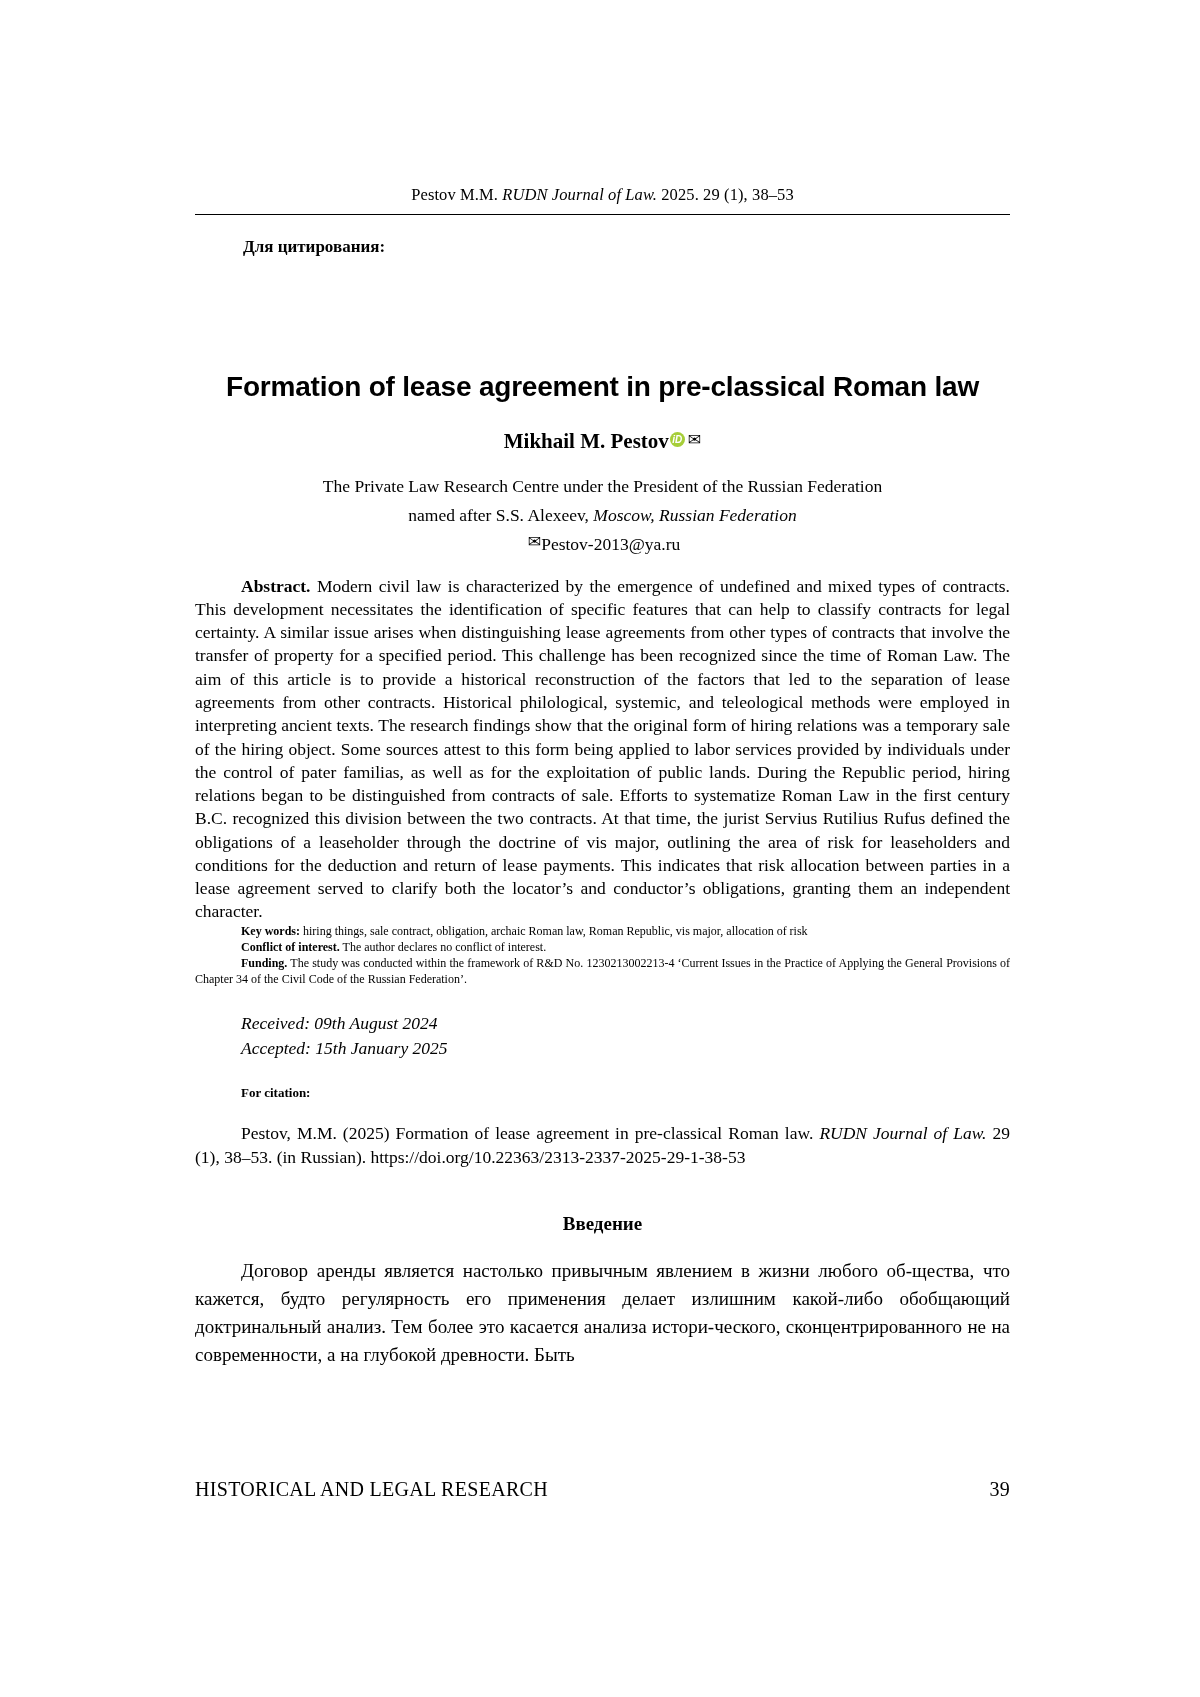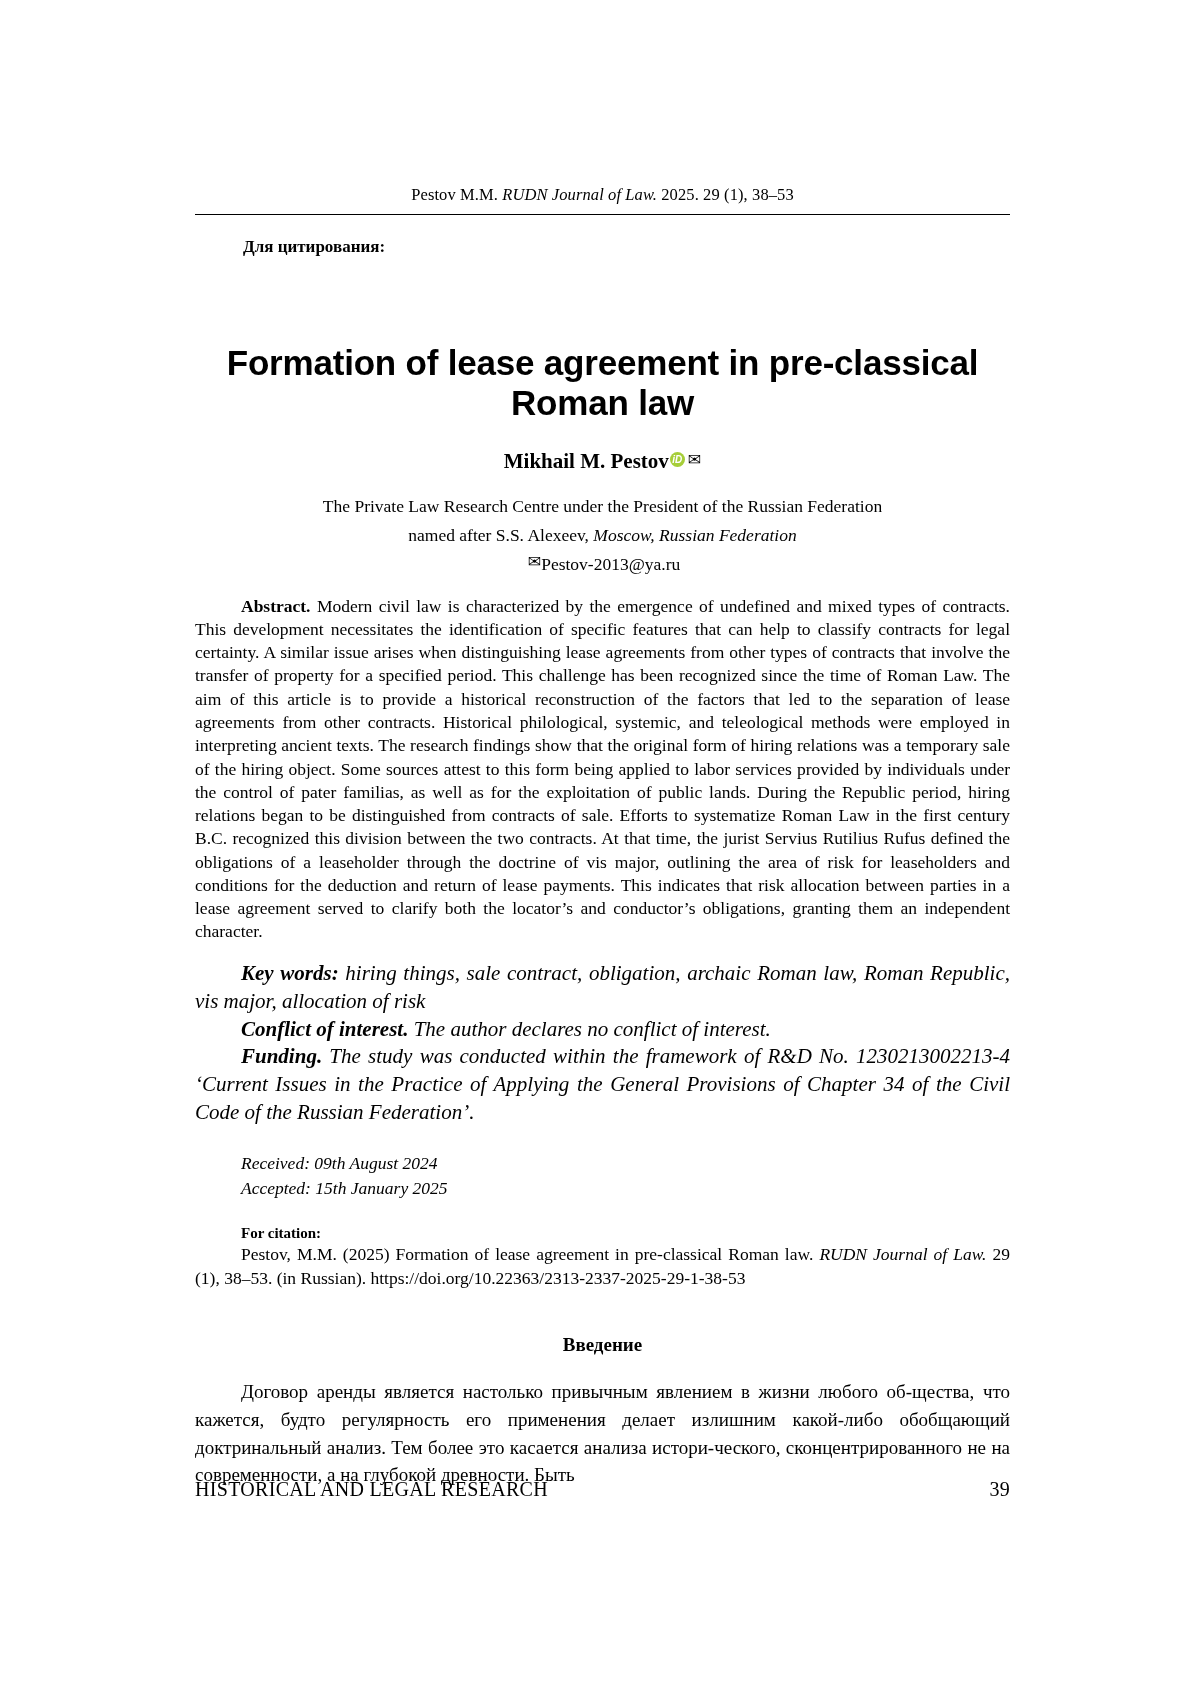--- a/index.html
+++ b/index.html
@@ -56,22 +56,22 @@
     line-height: 1.38;
     margin-bottom: 6px;
   }
   .cite-block .indent { display: inline-block; width: 46px; }
   .cite-block .it { font-style: italic; }
 
   .title {
     text-align: center;
     font-family: "Liberation Sans", sans-serif;
     font-weight: bold;
-    font-size: 35px;
-    margin-top: 86px;
+    font-size: 28px;
+    margin-top: 114px;
     margin-bottom: 26px;
     letter-spacing: -0.2px;
   }
   .author {
     text-align: center;
     font-size: 21px;
     font-weight: bold;
     margin-bottom: 20px;
   }
   .orcid {
@@ -105,50 +105,49 @@
   .email-line {
     text-align: center;
     font-size: 17.5px;
     margin-bottom: 20px;
   }
 
   .abstract {
     font-size: 17.5px;
     text-align: justify;
     line-height: 1.33;
-    margin-bottom: 16px;
+    margin-bottom: 0;
   }
   .abstract .lead {
     display: inline-block;
     width: 46px;
   }
   .b { font-weight: bold; }
 
   .para {
-    font-size: 21px;
+    font-size: 12px;
     text-align: justify;
     line-height: 1.33;
-    font-style: italic;
   }
   .para .ind { display: inline-block; width: 46px; }
 
   .dates {
     font-style: italic;
     font-size: 17.5px;
     line-height: 1.42;
     margin-top: 24px;
     margin-left: 46px;
   }
 
   .forcite-heading {
     font-weight: bold;
-    font-size: 15px;
+    font-size: 13px;
     margin-top: 24px;
     margin-left: 46px;
-    margin-bottom: 0;
+    margin-bottom: 20px;
   }
   .forcite {
     font-size: 17.5px;
     text-align: justify;
     line-height: 1.38;
   }
   .forcite .ind { display: inline-block; width: 46px; }
   .forcite .it { font-style: italic; }
 
   .section-heading {

